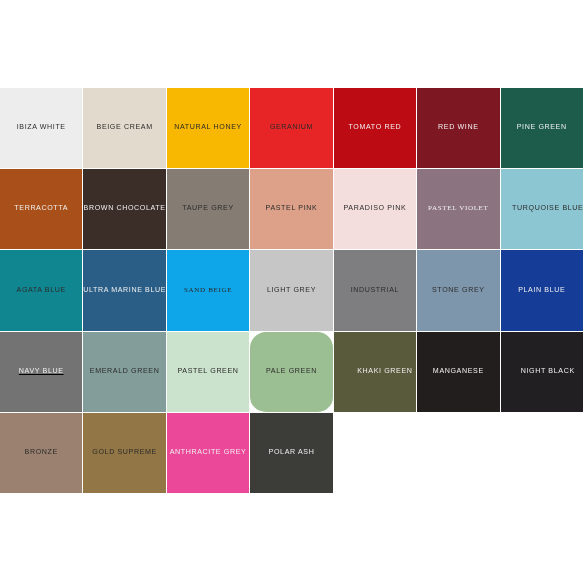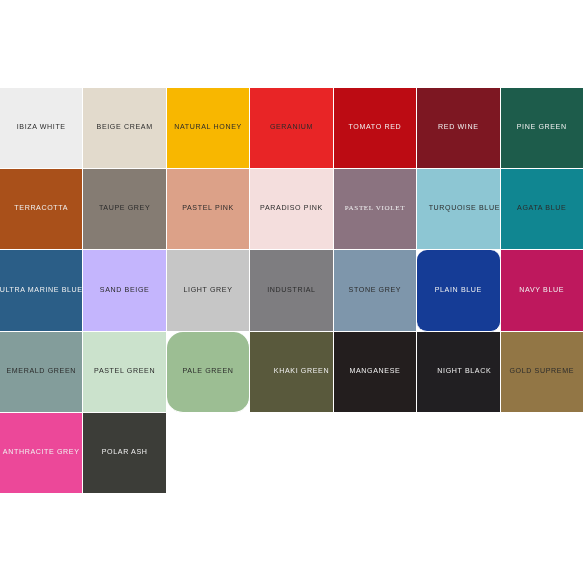--- a/index.html
+++ b/index.html
@@ -77,20 +77,23 @@
       </div>
       <div class="swatch text-light" style="background-color: rgb(125, 23, 34);">
         <span class="swatch-label">RED WINE</span>
       </div>
       <div class="swatch text-light" style="background-color: rgb(29, 92, 75);">
         <span class="swatch-label">PINE GREEN</span>
       </div>
       <div class="swatch text-light" style="background-color: rgb(169, 80, 26);">
         <span class="swatch-label">TERRACOTTA</span>
       </div>
+      <div class="swatch text-light" style="background-color: rgb(59, 45, 40);">
+        <span class="swatch-label">BROWN CHOCOLATE</span>
+      </div>
       <div class="swatch text-dark" style="background-color: rgb(133, 124, 115);">
         <span class="swatch-label">TAUPE GREY</span>
       </div>
       <div class="swatch text-dark" style="background-color: rgb(220, 161, 136);">
         <span class="swatch-label">PASTEL PINK</span>
       </div>
       <div class="swatch text-dark" style="background-color: rgb(244, 222, 221);">
         <span class="swatch-label">PARADISO PINK</span>
       </div>
       <div class="swatch text-light" style="background-color: rgb(139, 115, 128); font-family: Liberation Serif, serif;">
@@ -98,56 +101,59 @@
       </div>
       <div class="swatch text-dark" style="background-color: rgb(141, 198, 211); padding-left: 12px;">
         <span class="swatch-label">TURQUOISE BLUE</span>
       </div>
       <div class="swatch text-dark" style="background-color: rgb(16, 134, 145);">
         <span class="swatch-label">AGATA BLUE</span>
       </div>
       <div class="swatch text-light" style="background-color: rgb(43, 94, 135);">
         <span class="swatch-label">ULTRA MARINE BLUE</span>
       </div>
-      <div class="swatch text-dark" style="background-color: #c4b5fd;">
+      <div class="swatch text-dark" style="background-color: #0ea5e9; font-family: Liberation Serif, serif;">
         <span class="swatch-label">SAND BEIGE</span>
       </div>
       <div class="swatch text-dark" style="background-color: rgb(198, 198, 198);">
         <span class="swatch-label">LIGHT GREY</span>
       </div>
       <div class="swatch text-dark" style="background-color: rgb(126, 125, 128);">
         <span class="swatch-label">INDUSTRIAL</span>
       </div>
       <div class="swatch text-dark" style="background-color: rgb(126, 150, 171);">
         <span class="swatch-label">STONE GREY</span>
       </div>
-      <div class="swatch text-light" style="background-color: rgb(21, 60, 150); border-radius: 10px;">
+      <div class="swatch text-light" style="background-color: rgb(21, 60, 150);">
         <span class="swatch-label">PLAIN BLUE</span>
       </div>
-      <div class="swatch text-light" style="background-color: #be185d;">
+      <div class="swatch text-light" style="background-color: #737373; text-decoration: underline;">
         <span class="swatch-label">NAVY BLUE</span>
       </div>
       <div class="swatch text-dark" style="background-color: rgb(131, 157, 155);">
         <span class="swatch-label">EMERALD GREEN</span>
       </div>
       <div class="swatch text-dark" style="background-color: rgb(203, 226, 204);">
         <span class="swatch-label">PASTEL GREEN</span>
       </div>
       <div class="swatch text-dark" style="background-color: rgb(156, 190, 147); border-radius: 16px;">
         <span class="swatch-label">PALE GREEN</span>
       </div>
       <div class="swatch text-light" style="background-color: rgb(89, 89, 60); padding-left: 20px;">
         <span class="swatch-label">KHAKI GREEN</span>
       </div>
       <div class="swatch text-light" style="background-color: rgb(35, 30, 30);">
         <span class="swatch-label">MANGANESE</span>
       </div>
       <div class="swatch text-light" style="background-color: rgb(33, 31, 34); padding-left: 12px;">
         <span class="swatch-label">NIGHT BLACK</span>
       </div>
+      <div class="swatch text-dark" style="background-color: rgb(155, 129, 112);">
+        <span class="swatch-label">BRONZE</span>
+      </div>
       <div class="swatch text-dark" style="background-color: rgb(146, 118, 69);">
         <span class="swatch-label">GOLD SUPREME</span>
       </div>
       <div class="swatch text-light" style="background-color: #ec4899;">
         <span class="swatch-label">ANTHRACITE GREY</span>
       </div>
       <div class="swatch text-light" style="background-color: rgb(60, 61, 56);">
         <span class="swatch-label">POLAR ASH</span>
       </div>
     </div>

